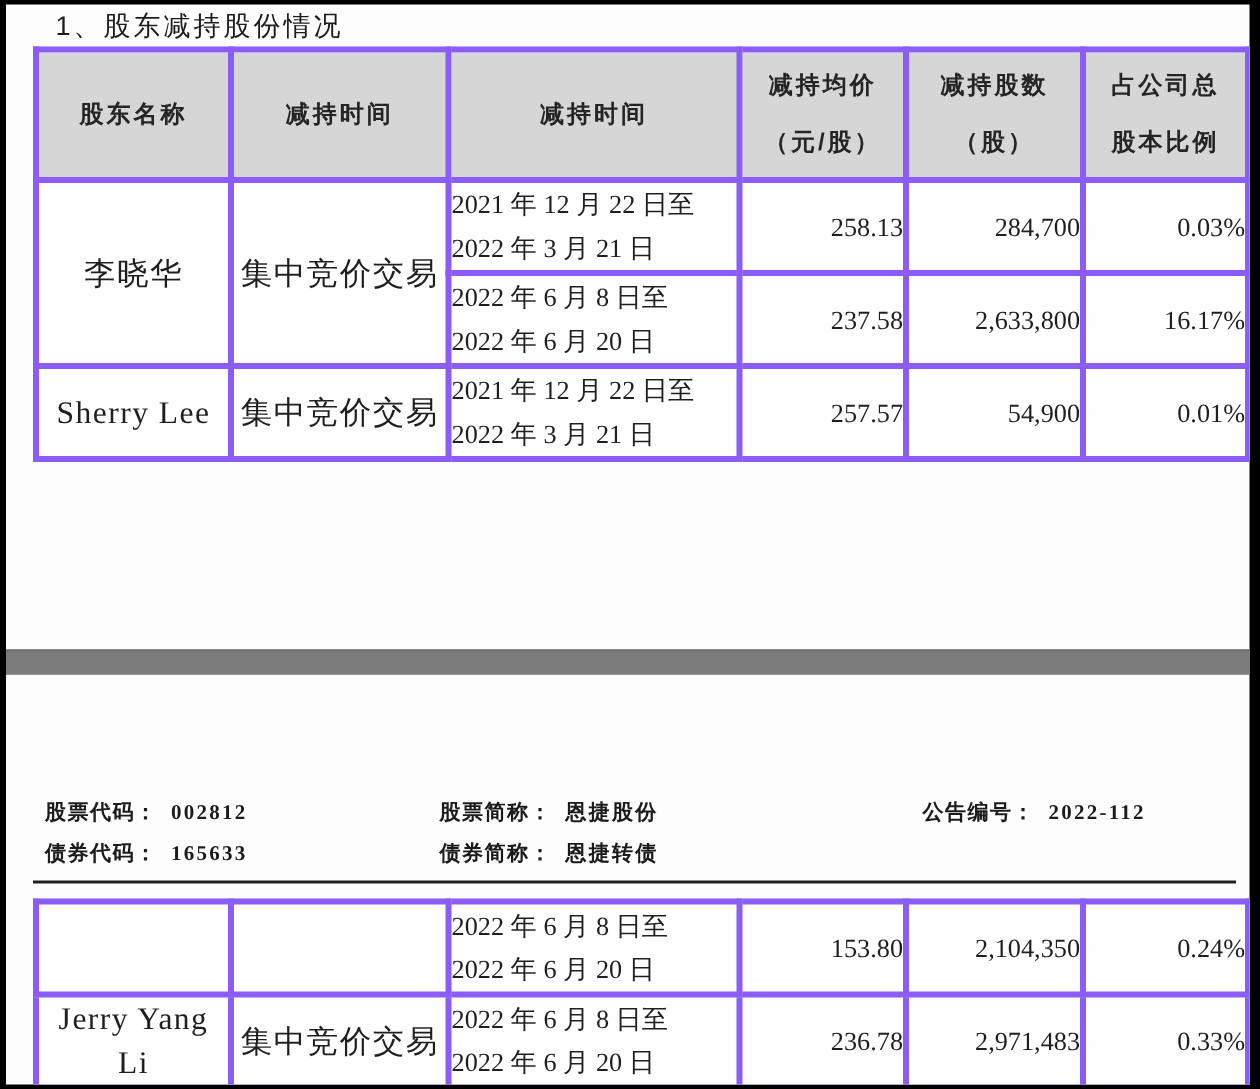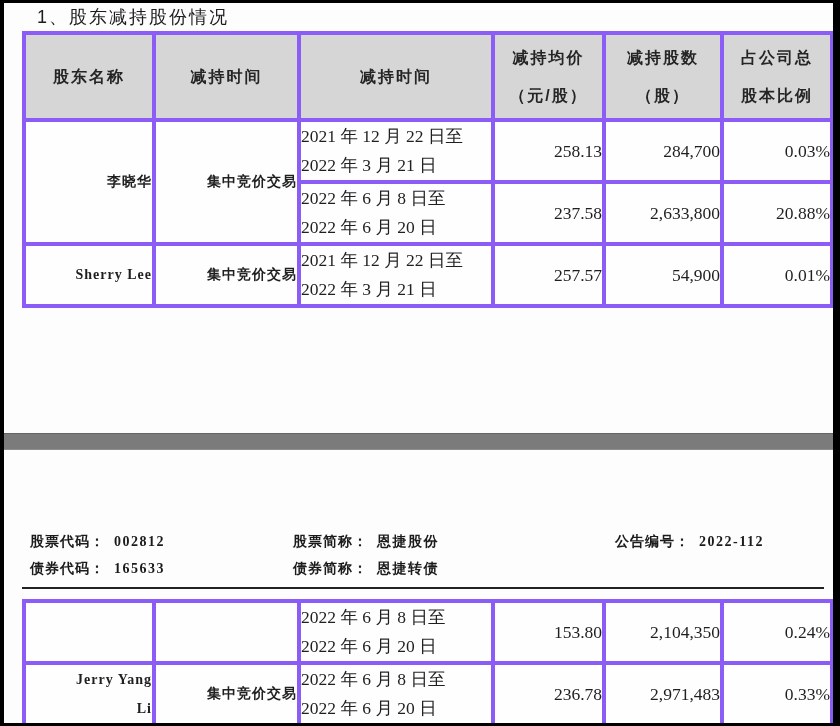--- a/index.html
+++ b/index.html
@@ -29,21 +29,21 @@
     color:#1f1f1f; vertical-align:middle;
   }
   .doc-table th {
     background:#d6d6d6;
     font-family:"Liberation Sans", sans-serif;
     font-weight:bold; font-size:16px; color:#252525;
     letter-spacing:2px; text-align:center;
   }
   .hl { display:block; line-height:38px; }
   .cell-name, .cell-method {
-    text-align:right; font-size:14px; letter-spacing:1px;font-weight:bold;
+    text-align:center; font-size:21px; letter-spacing:1px;
   }
   .cell-period {
     text-align:left; padding-left:8px; font-size:17.5px;
   }
   .pl { display:block; line-height:29px; white-space:nowrap; }
   .num {
     text-align:right; padding-right:11px; font-size:17.5px;
     font-variant-numeric:tabular-nums; white-space:nowrap;
   }
   .divider {
@@ -118,21 +118,21 @@
       <td class="num">284,700</td>
       <td class="num">0.03%</td>
     </tr>
     <tr style="height:62px">
       <td class="cell-period">
         <span class="pl">2022 年 6 月 8 日至</span>
         <span class="pl">2022 年 6 月 20 日</span>
       </td>
       <td class="num">237.58</td>
       <td class="num">2,633,800</td>
-      <td class="num">20.88%</td>
+      <td class="num">16.17%</td>
     </tr>
     <tr style="height:58px">
       <td class="cell-name">Sherry Lee</td>
       <td class="cell-method">集中竞价交易</td>
       <td class="cell-period">
         <span class="pl">2021 年 12 月 22 日至</span>
         <span class="pl">2022 年 3 月 21 日</span>
       </td>
       <td class="num">257.57</td>
       <td class="num">54,900</td>

